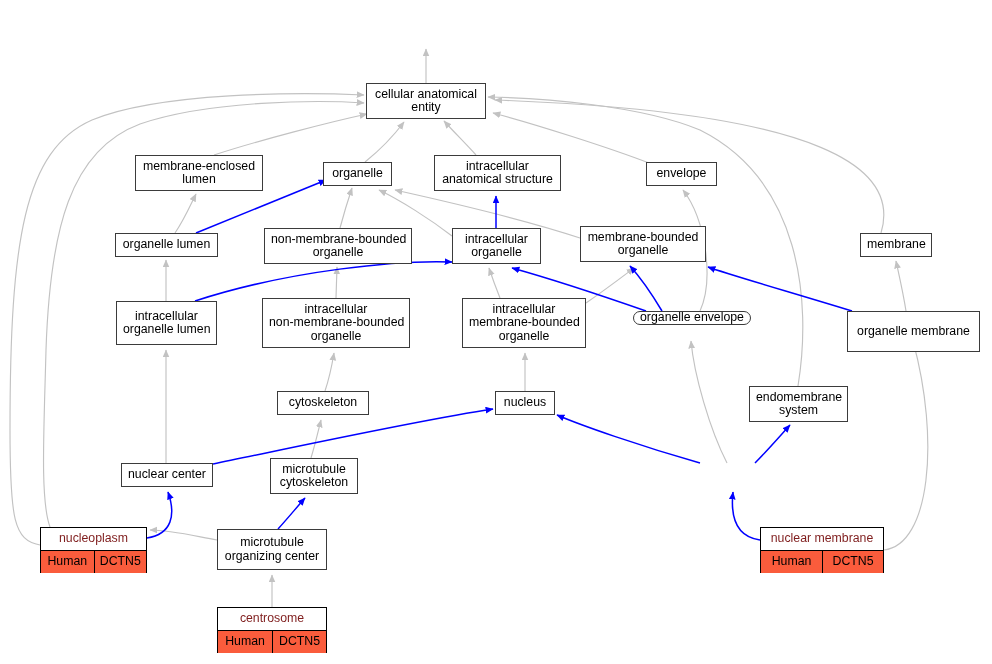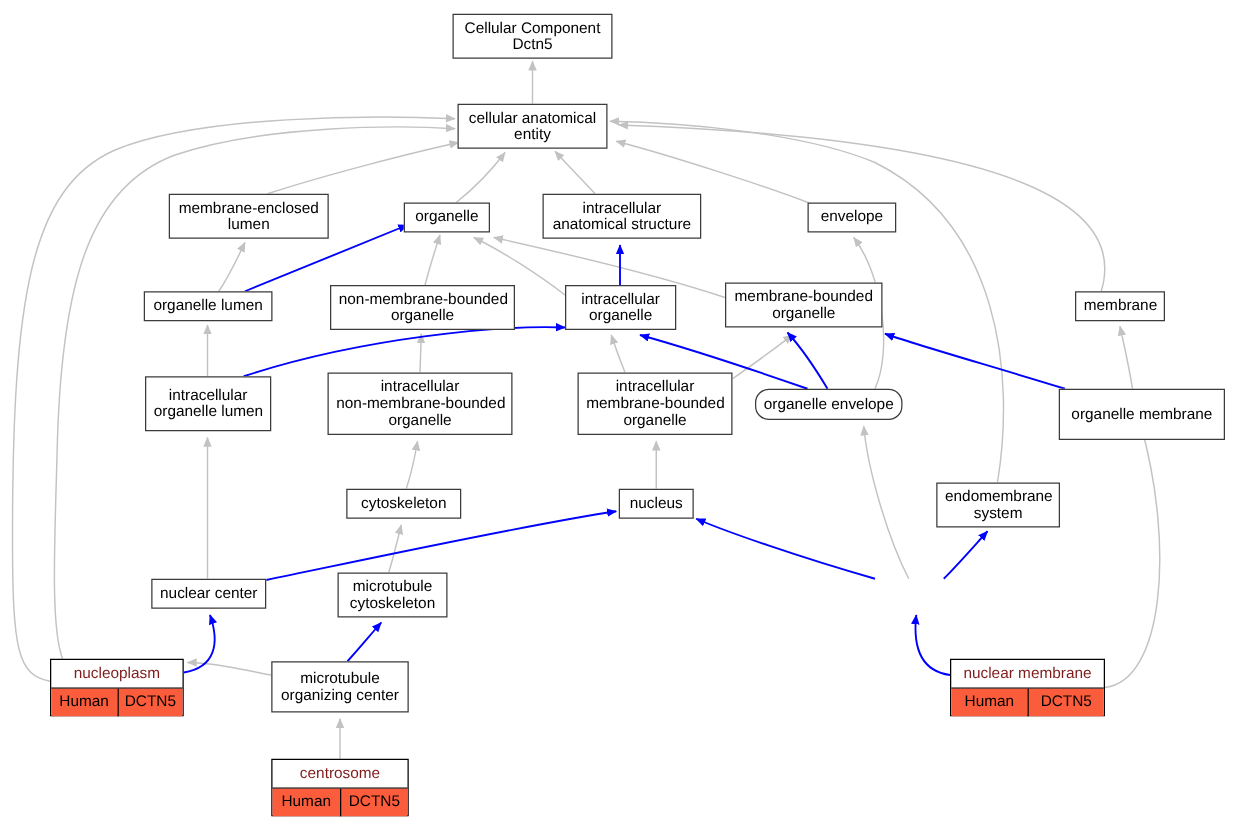--- a/index.html
+++ b/index.html
@@ -157,24 +157,20 @@
       <path d="M755,463 C768,450 780,436 790,425"></path>
 
       <path d="M278,529 C288,518 297,507 305,498"></path>
 
       <path d="M147,538 C172,534 176,515 168,492"></path>
 
       <path d="M760,540 C738,537 730,520 733,492"></path>
     </g>
   </svg>
 
-  <div class="node" style="left:362px;top:11px;width:128px;height:36px;">
-    <span class="lbl">Cellular Component
-Dctn5</span>
-  </div>
 
   <div class="node" style="left:366px;top:83px;width:120px;height:36px;">
     <span class="lbl">cellular anatomical
 entity</span>
   </div>
 
   <div class="node" style="left:135px;top:155px;width:128px;height:36px;">
     <span class="lbl">membrane-enclosed
 lumen</span>
   </div>
@@ -225,21 +221,21 @@
 non-membrane-bounded
 organelle</span>
   </div>
 
   <div class="node" style="left:462px;top:298px;width:124px;height:50px;">
     <span class="lbl">intracellular
 membrane-bounded
 organelle</span>
   </div>
 
-  <div class="node" style="left:604px;top:311px;width:118px;height:25px;border-radius:11px;">
+  <div class="node" style="left:633px;top:311px;width:118px;height:14px;border-radius:11px;">
     <span class="lbl">organelle envelope</span>
   </div>
 
   <div class="node" style="left:847px;top:311px;width:133px;height:41px;">
     <span class="lbl">organelle membrane</span>
   </div>
 
   <div class="node" style="left:277px;top:391px;width:92px;height:24px;">
     <span class="lbl">cytoskeleton</span>
   </div>

